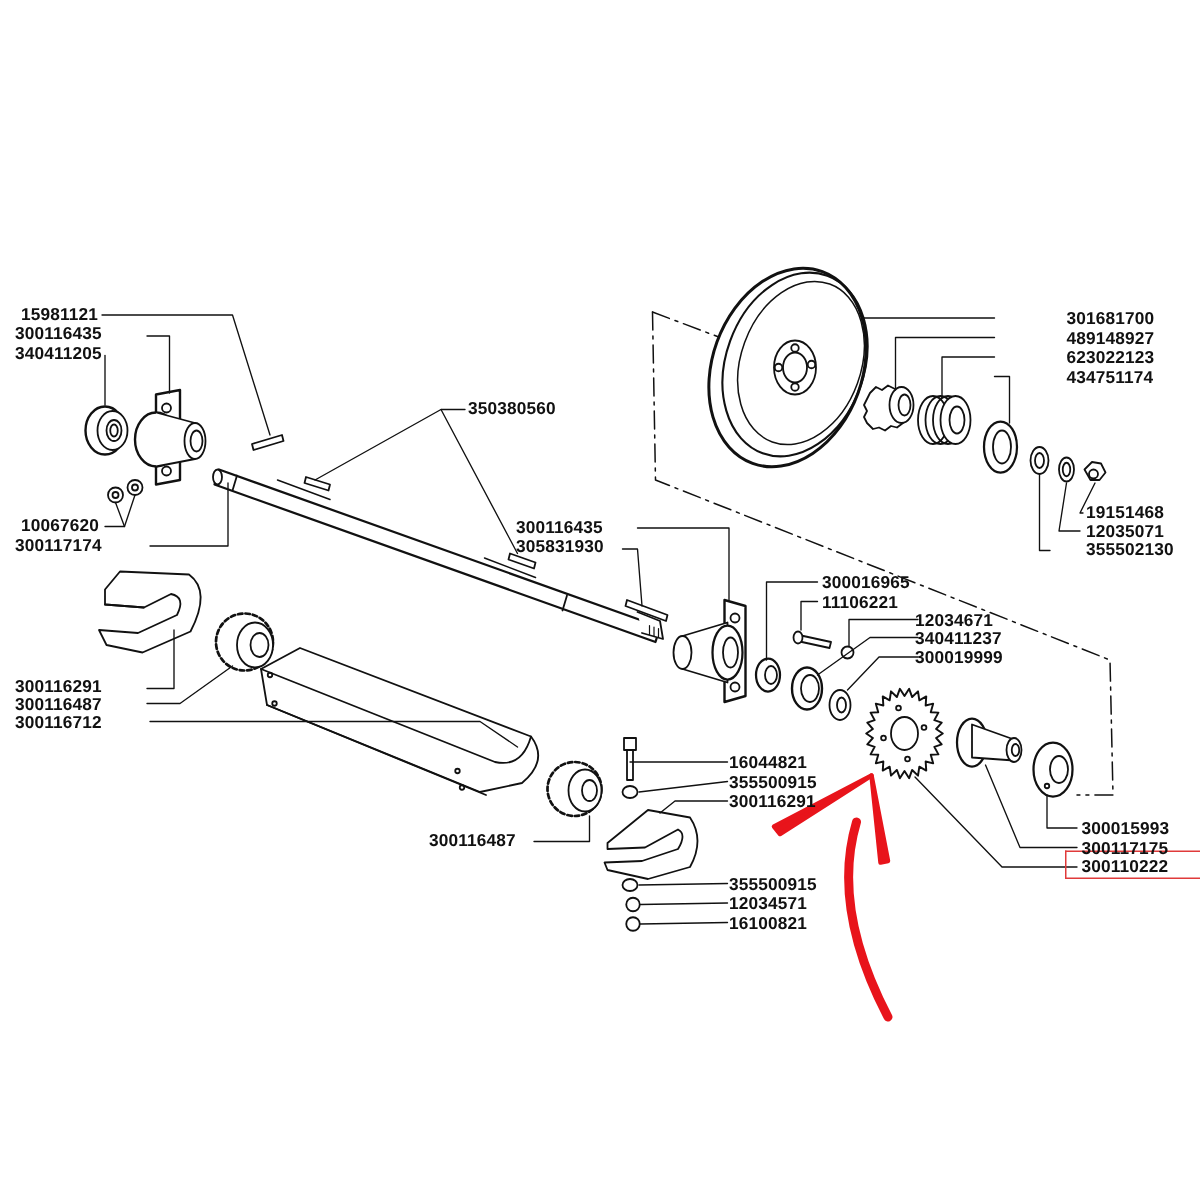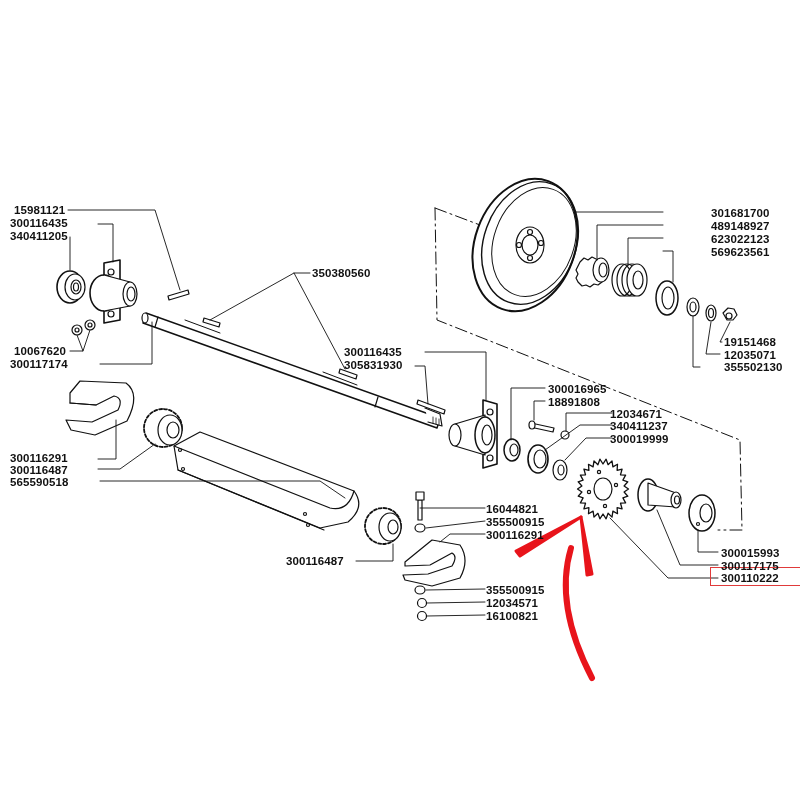--- a/index.html
+++ b/index.html
@@ -248,35 +248,35 @@
 <div class="lbl" style="left:14px;top:204px">15981121</div>
 <div class="lbl" style="left:10px;top:217px">300116435</div>
 <div class="lbl" style="left:10px;top:230px">340411205</div>
 <div class="lbl" style="left:14px;top:345px">10067620</div>
 <div class="lbl" style="left:10px;top:358px">300117174</div>
 
 <div class="lbl" style="left:312px;top:267px">350380560</div>
 
 <div class="lbl" style="left:10px;top:452px">300116291</div>
 <div class="lbl" style="left:10px;top:464px">300116487</div>
-<div class="lbl" style="left:10px;top:476px">565590518</div>
+<div class="lbl" style="left:10px;top:476px">300116712</div>
 
 <div class="lbl" style="left:344px;top:346px">300116435</div>
 <div class="lbl" style="left:344px;top:359px">305831930</div>
 
 <div class="lbl" style="left:711px;top:207px">301681700</div>
 <div class="lbl" style="left:711px;top:220px">489148927</div>
 <div class="lbl" style="left:711px;top:233px">623022123</div>
-<div class="lbl" style="left:711px;top:246px">569623561</div>
+<div class="lbl" style="left:711px;top:246px">434751174</div>
 <div class="lbl" style="left:724px;top:336px">19151468</div>
 <div class="lbl" style="left:724px;top:349px">12035071</div>
 <div class="lbl" style="left:724px;top:361px">355502130</div>
 
 <div class="lbl" style="left:548px;top:383px">300016965</div>
-<div class="lbl" style="left:548px;top:396px">18891808</div>
+<div class="lbl" style="left:548px;top:396px">11106221</div>
 <div class="lbl" style="left:610px;top:408px">12034671</div>
 <div class="lbl" style="left:610px;top:420px">340411237</div>
 <div class="lbl" style="left:610px;top:433px">300019999</div>
 
 <div class="lbl" style="left:486px;top:503px">16044821</div>
 <div class="lbl" style="left:486px;top:516px">355500915</div>
 <div class="lbl" style="left:486px;top:529px">300116291</div>
 <div class="lbl" style="left:286px;top:555px">300116487</div>
 <div class="lbl" style="left:486px;top:584px">355500915</div>
 <div class="lbl" style="left:486px;top:597px">12034571</div>

